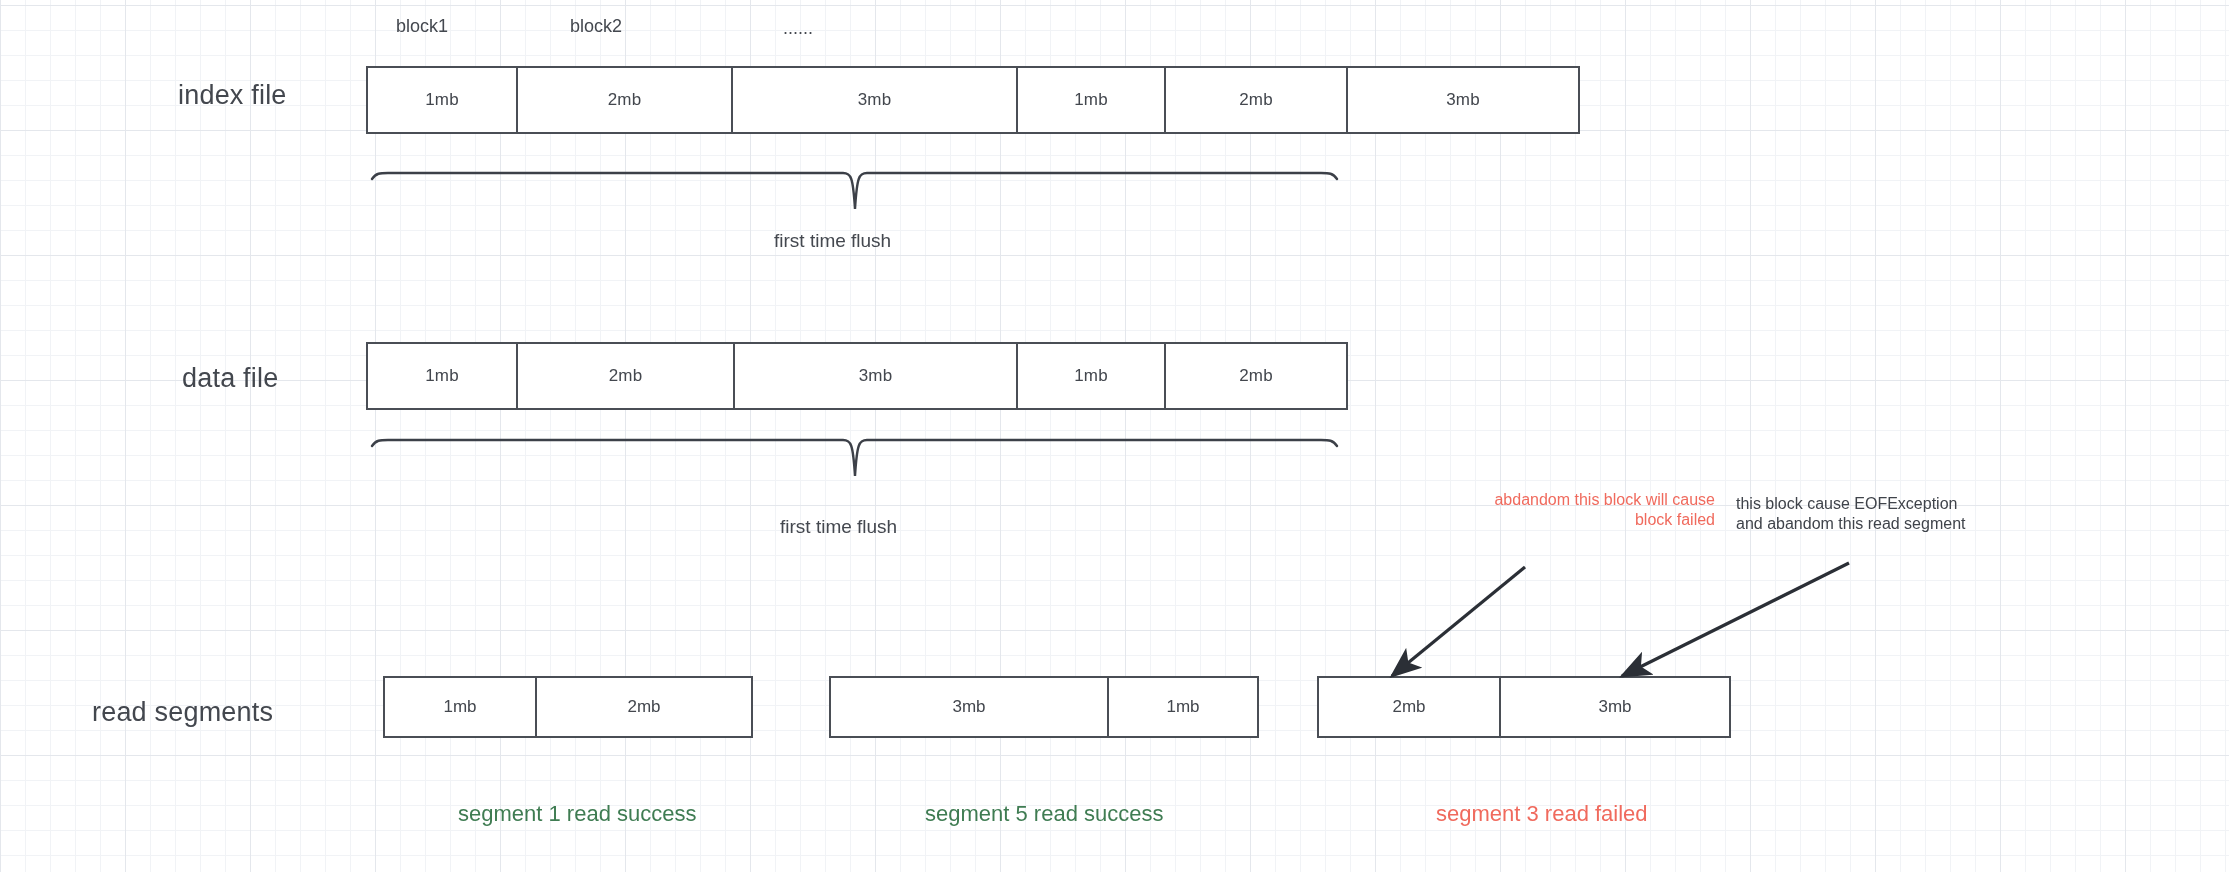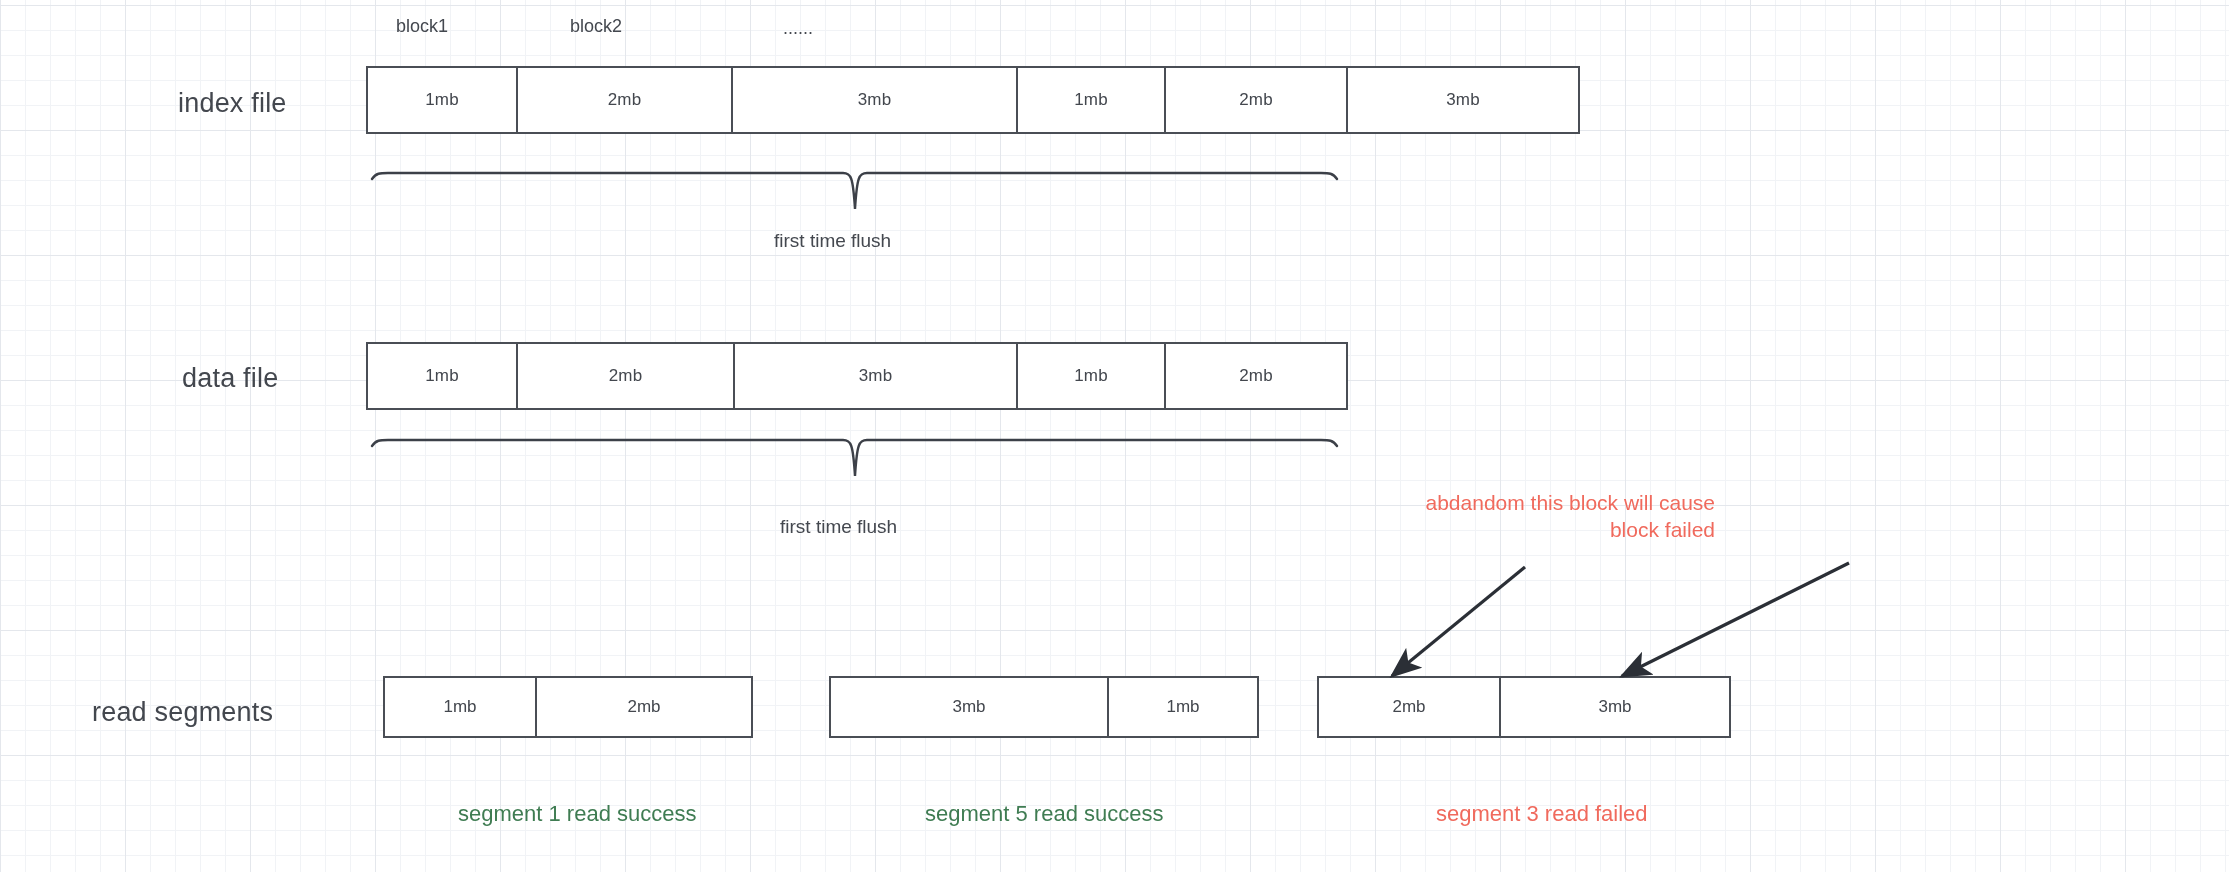--- a/index.html
+++ b/index.html
@@ -86,21 +86,21 @@
   .status {
     position: absolute;
     font-size: 22px;
     white-space: nowrap;
   }
   .status.ok { color: #3f7c52; }
   .status.fail { color: #f06a5d; text-align: right; }
 
   .note {
     position: absolute;
-    font-size: 21px;
+    font-size: 16px;
     line-height: 1.28;
     white-space: nowrap;
   }
   .note.red { color: #f06a5d; text-align: right; }
   .note.dark { color: #3f434a; text-align: left; }
 
   svg.overlay {
     position: absolute;
     left: 0;
     top: 0;
@@ -111,21 +111,21 @@
 </style>
 </head>
 <body>
 
 <div id="canvas">
 
   <div class="small-label" style="left:396px;top:16px;">block1</div>
   <div class="small-label" style="left:548px;top:16px;margin-left:22px;">block2</div>
   <div class="small-label" style="left:783px;top:18px;">......</div>
 
-  <div class="row-label" style="left:178px;top:88px;text-align:center;">index file</div>
+  <div class="row-label" style="left:178px;top:80px;text-align:center;">index file</div>
   <div class="blockrow" style="left:366px;top:66px;height:68px;">
     <div class="cell" style="width:150px;">1mb</div>
     <div class="cell" style="width:215px;">2mb</div>
     <div class="cell" style="width:285px;">3mb</div>
     <div class="cell" style="width:148px;">1mb</div>
     <div class="cell" style="width:182px;">2mb</div>
     <div class="cell" style="width:234px;">3mb</div>
   </div>
 
   <div class="row-label" style="left:182px;top:363px;">data file</div>
@@ -156,20 +156,24 @@
   </div>
 
   <div class="status ok" style="left:458px;top:801px;">segment 1 read success</div>
   <div class="status ok" style="left:925px;top:801px;">segment 5 read success</div>
   <div class="status fail" style="left:1436px;top:801px;">segment 3 read failed</div>
 
   <div class="note red" style="right:514px;top:490px;">
     <div>abdandom this block will cause</div>
     <div>block failed</div>
   </div>
+  <div class="note dark" style="left:1736px;top:494px;">
+    <div>this block cause EOFException</div>
+    <div>and abandom this read segment</div>
+  </div>
 
   <svg class="overlay" viewBox="0 0 2229 879">
     <defs>
       <marker id="arrowhead" markerWidth="10" markerHeight="8" refX="9" refY="4" orient="auto" markerUnits="strokeWidth">
         <path d="M0,0 L10,4 L0,8 L2.4,4 z" fill="#2b2f36"></path>
       </marker>
     </defs>
 
     <g>
       <path d="M372,179 C376,173 380,173 388,173 L843,173 C851,173 853,177 855,209

